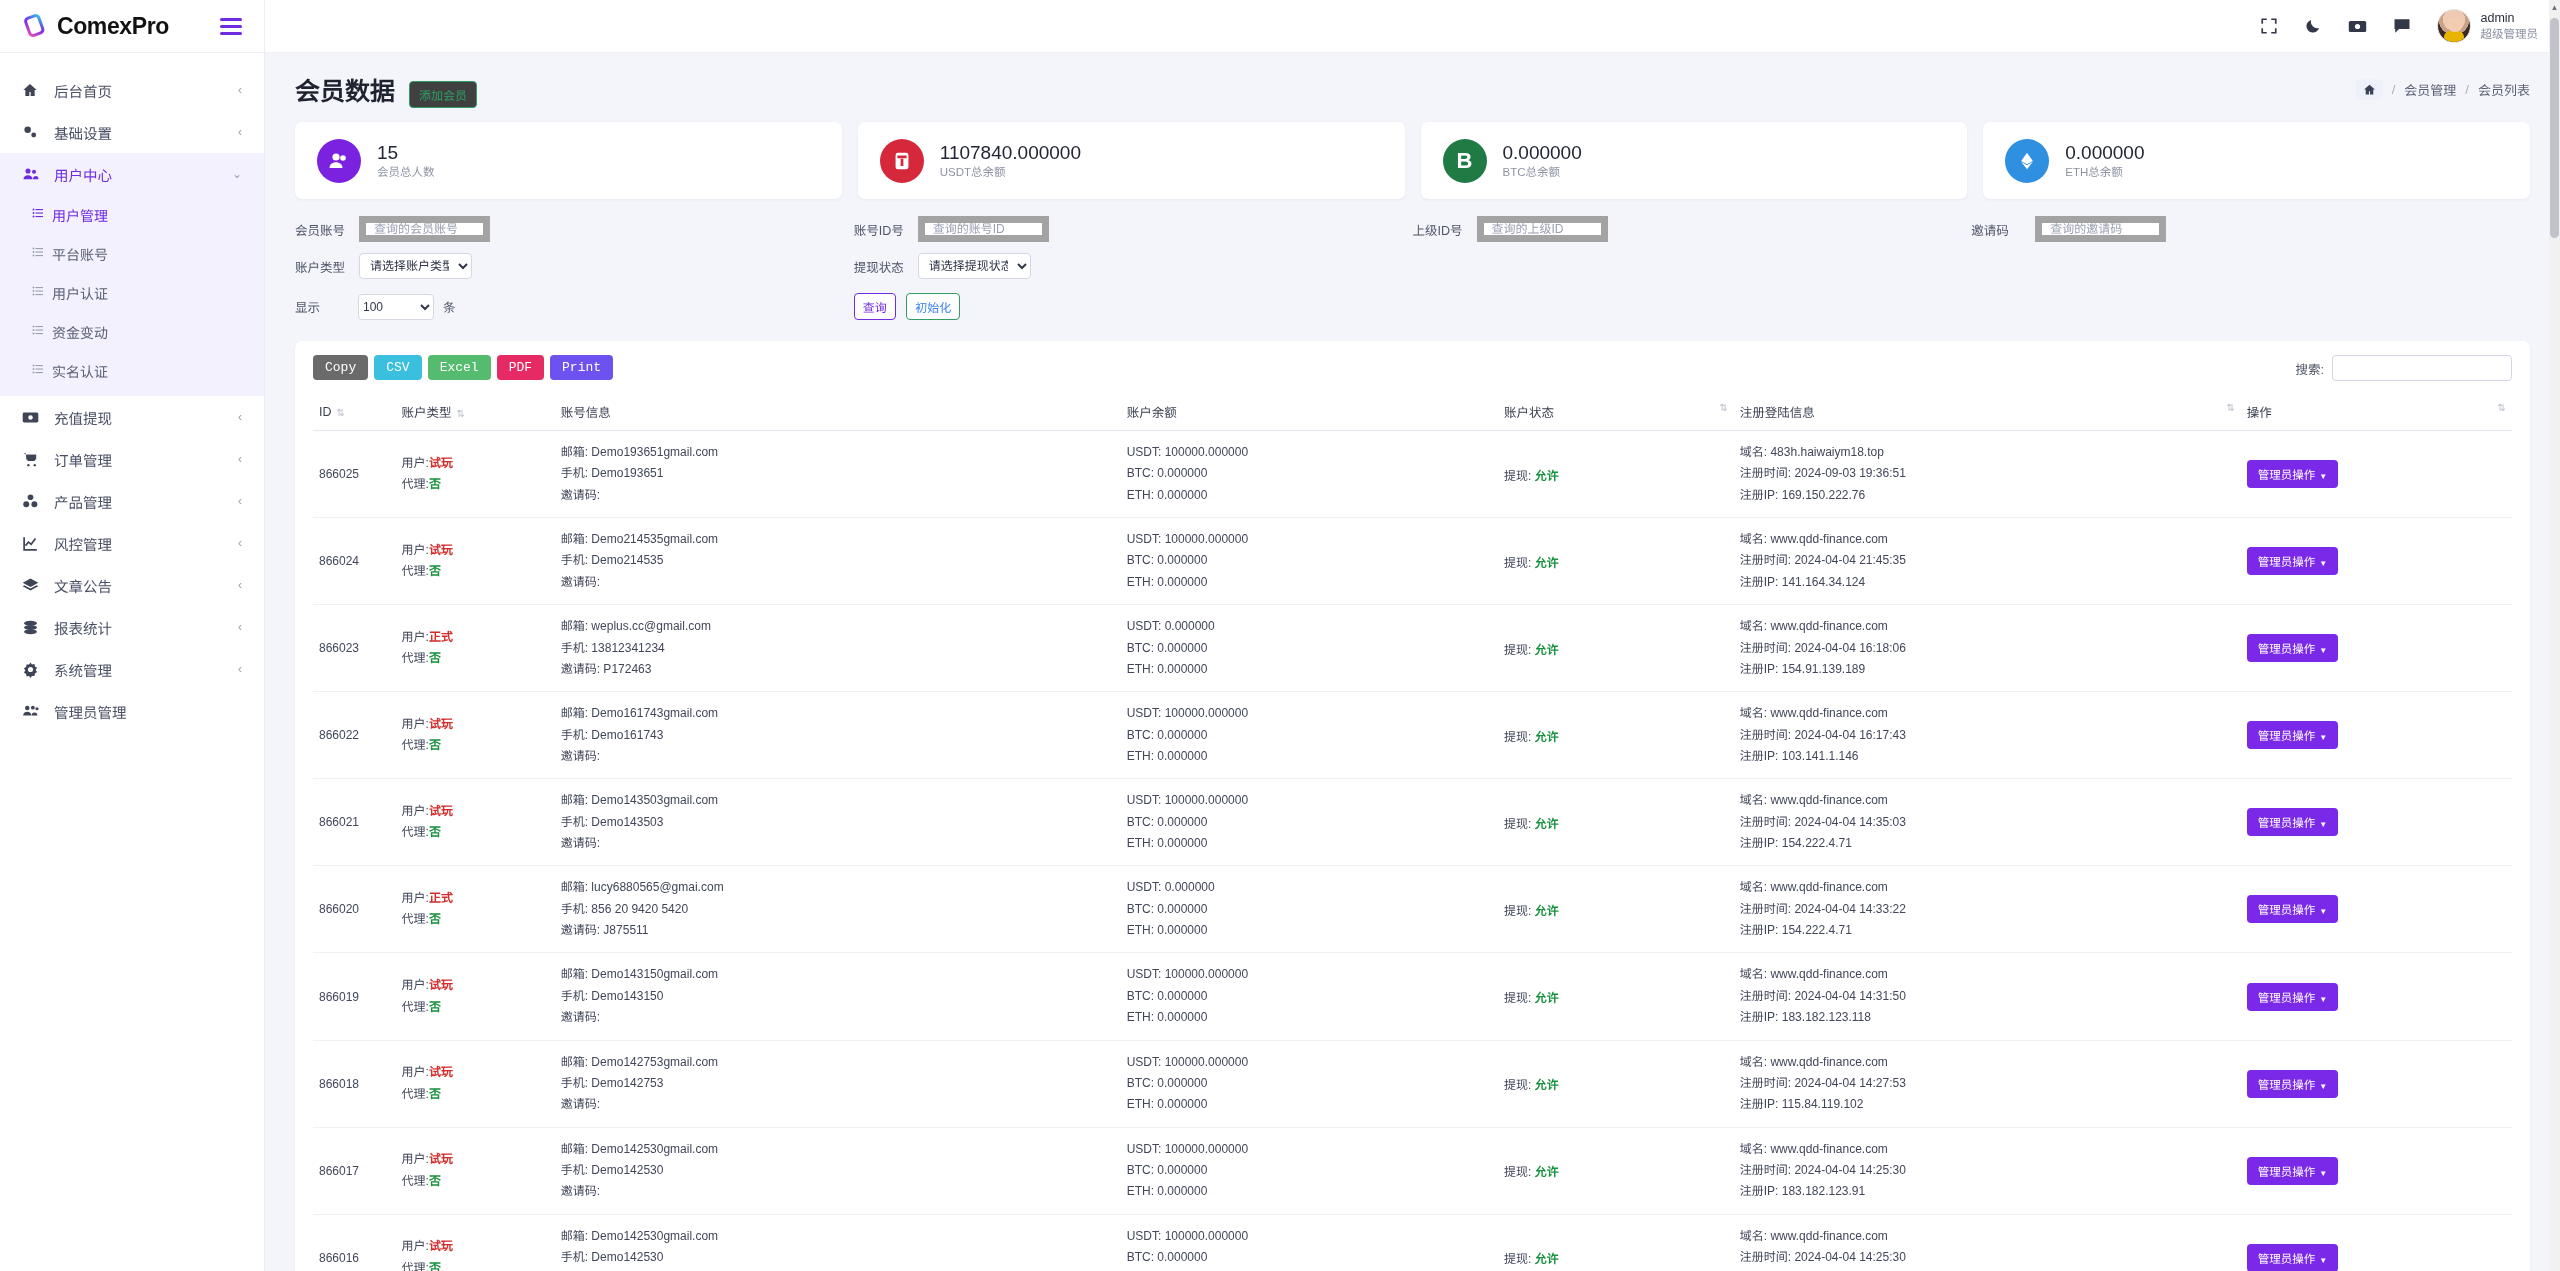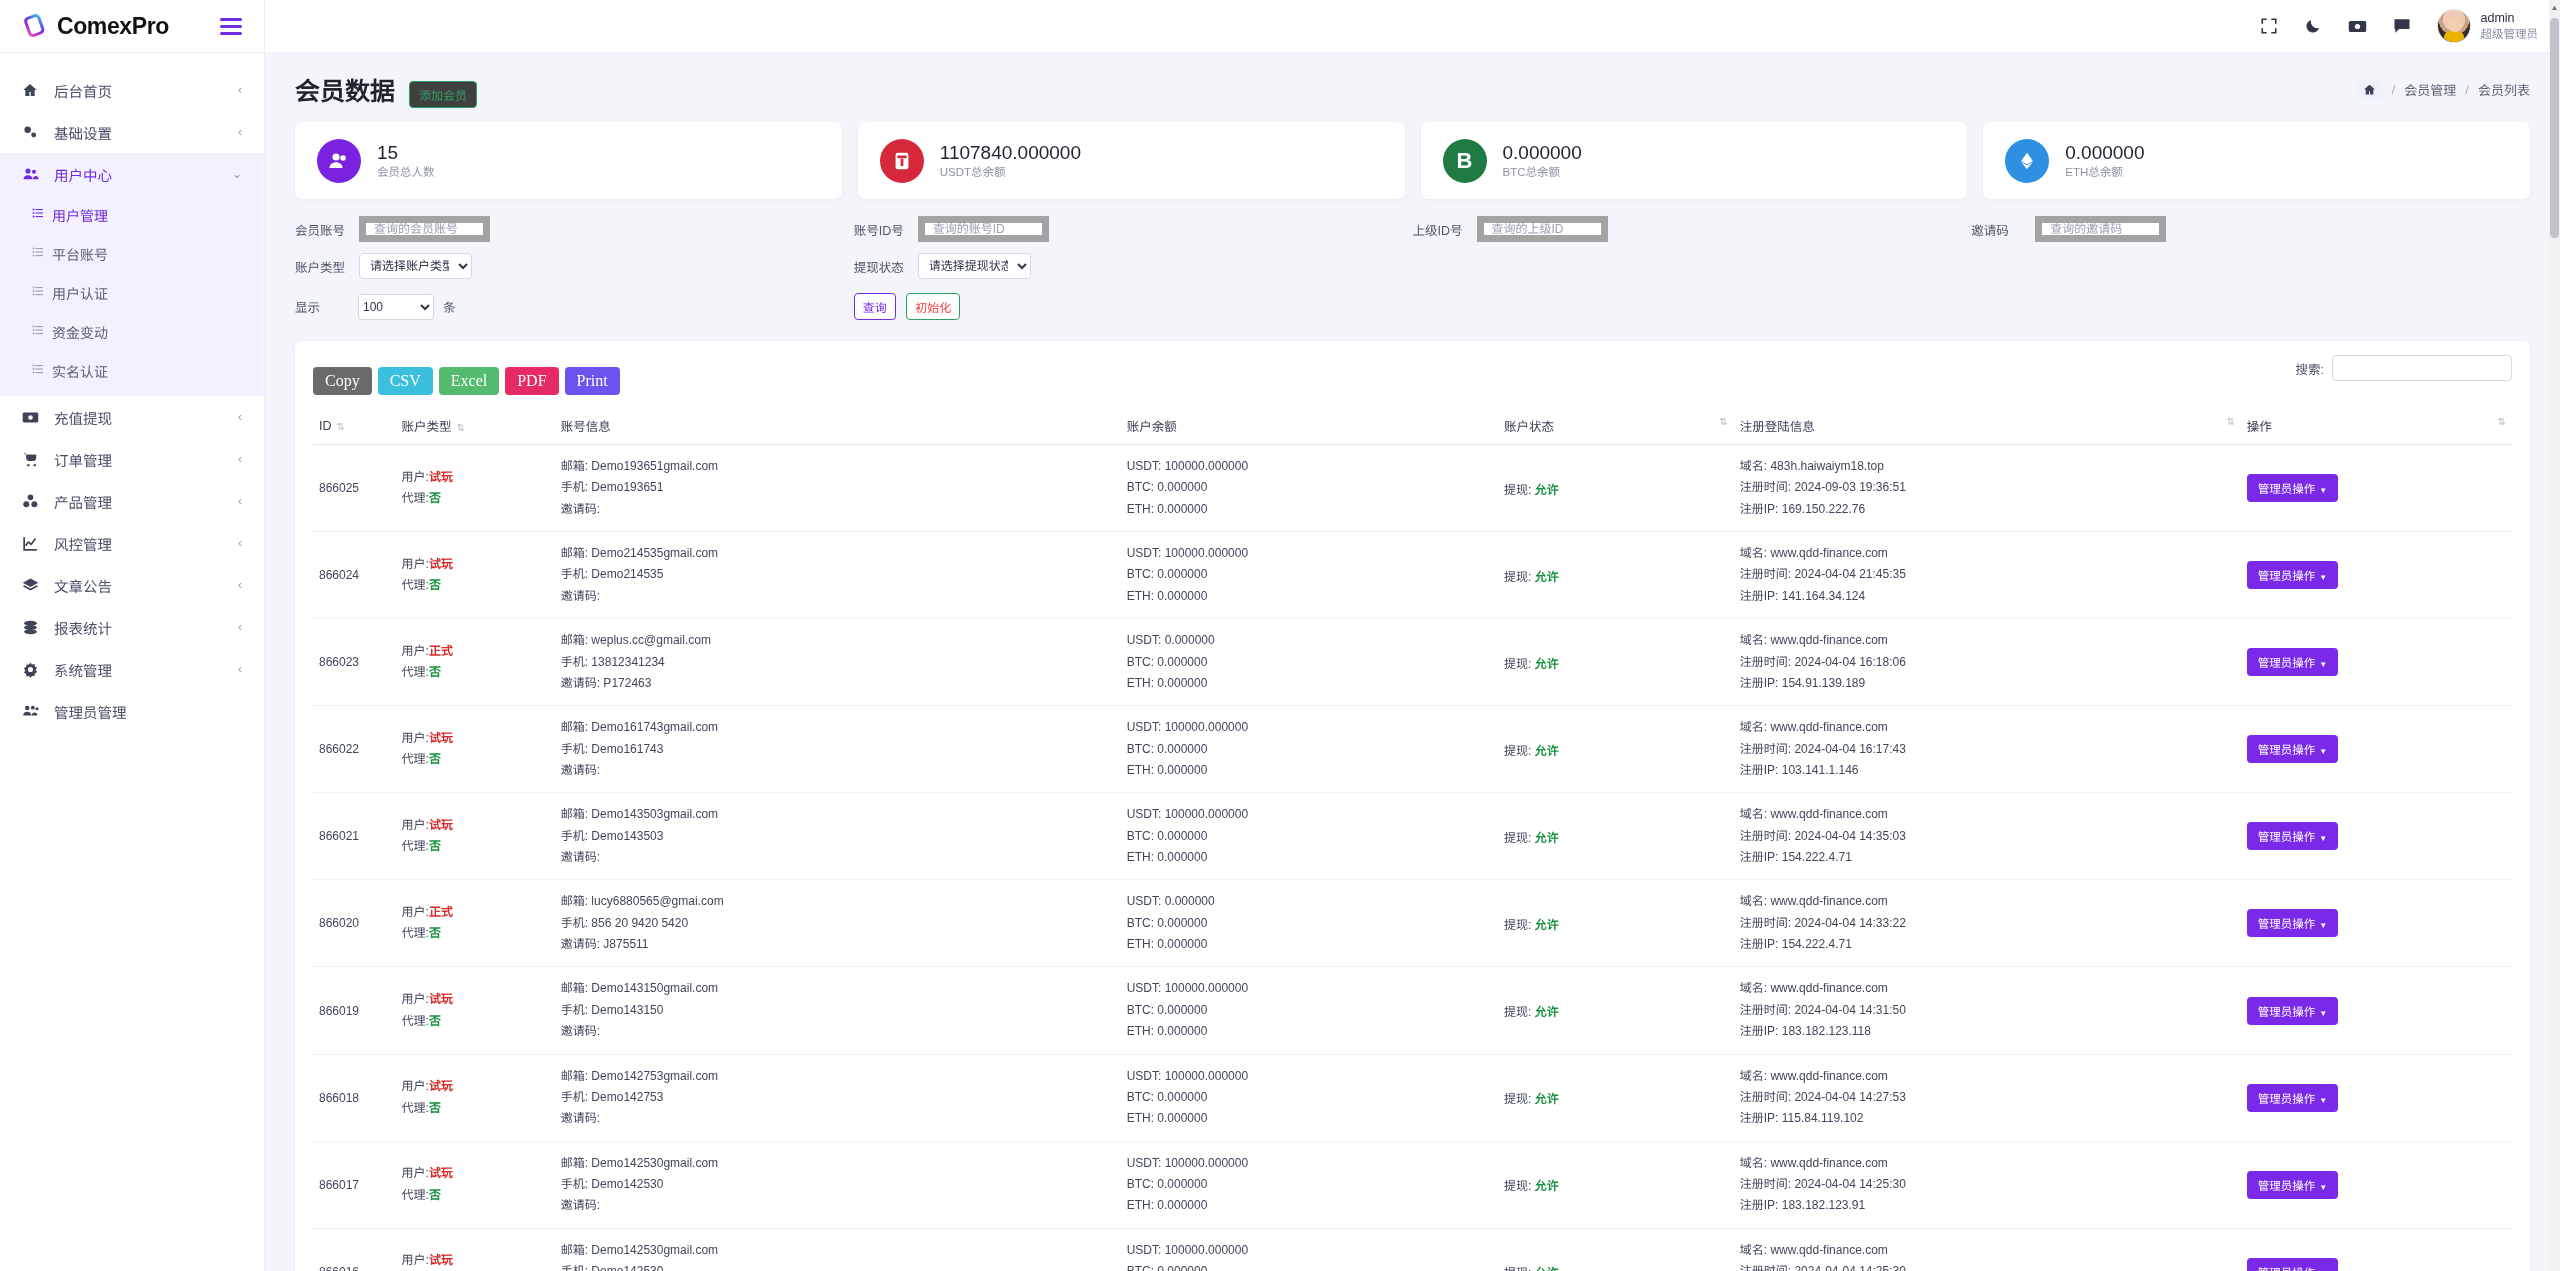--- a/index.html
+++ b/index.html
@@ -124,27 +124,27 @@
   .finput::placeholder { color: #9ba0b2; }
   .fselect {
     height: 26px; border: 1px solid #d5d8e4; border-radius: 4px; background: #fff;
     font-size: 12px; padding: 0 6px; color: #31364a; width: 113px;
     font-family: "Liberation Sans", sans-serif;
   }
   .frow-actions { display: flex; align-items: center; gap: 0; padding-top: 3px; }
   .show-group { display: flex; align-items: center; gap: 9px; width: 25%; }
   .show-sel { height: 26px; width: 76px; border: 1px solid #d5d8e4; border-radius: 4px; font-size: 12px; background: #fff; color: #31364a; font-family: "Liberation Sans", sans-serif; }
   .btn-query { font-size: 12px; color: #6f2ce0; border: 1px solid #6f2ce0; background: #fff; border-radius: 4px; padding: 4px 8px; cursor: pointer; margin-right: 6px; }
-  .btn-reset { font-size: 12px; color: #ef4444; border: 1px solid #2f9e63; background: #fff; border-radius: 4px; padding: 4px 8px; cursor: pointer; }
+  .btn-reset { font-size: 12px; color: #3b82f6; border: 1px solid #2f9e63; background: #fff; border-radius: 4px; padding: 4px 8px; cursor: pointer; }
 
   
   .panel { background: #fff; border-radius: 7px; padding: 14px 18px 8px 18px; box-shadow: 0 1px 3px rgba(40,45,80,.06); margin: 4px 4px 0 4px; }
   .panel-top { display: flex; align-items: flex-start; justify-content: space-between; }
   .exports { display: flex; gap: 6px; }
-  .exp { font-size: 16px; color: #fff; border: none; border-radius: 4px; padding: 5px 12px; cursor: pointer; font-family: Liberation Serif, serif; margin-top: 12px; }
+  .exp { font-size: 13px; color: #fff; border: none; border-radius: 4px; padding: 5px 12px; cursor: pointer; font-family: Liberation Mono, monospace; }
   .searchbox { display: flex; align-items: center; gap: 8px; }
   .searchbox label { font-size: 12.5px; color: #4f5468; }
   .search-input { height: 26px; width: 180px; border: 1px solid #d5d8e4; border-radius: 4px; font-size: 12px; padding: 0 7px; font-family: "Liberation Sans", sans-serif; }
 
   table { width: 100%; border-collapse: collapse; margin-top: 12px; }
   thead th {
     text-align: left; font-size: 12.5px; color: #3a3f52; font-weight: normal;
     padding: 9px 6px; border-bottom: 1px solid #e6e8f0; white-space: nowrap;
     position: relative;
   }

